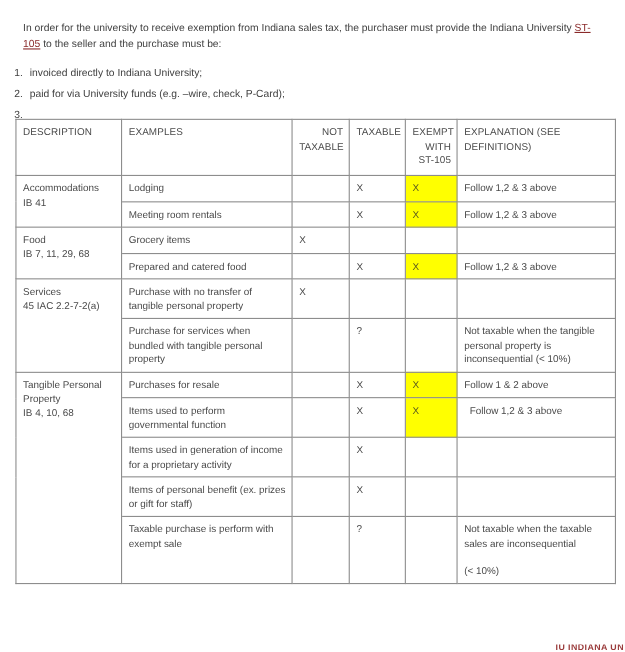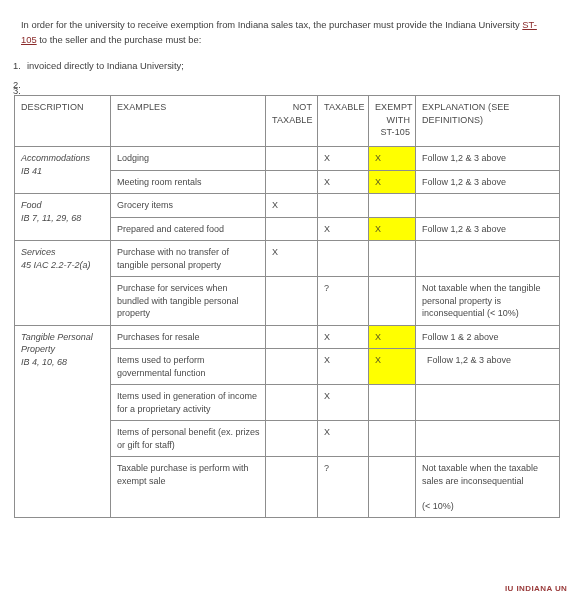--- a/index.html
+++ b/index.html
@@ -95,21 +95,20 @@
 
   
   td.desc {
     background: #dcdcf0;
     font-weight: bold;
     color: #2d2d2d;
     font-size: 9px;
     line-height: 13px;
     border-top: 1.3px solid #4d4d4d;
     border-bottom: 1.3px solid #4d4d4d;
-    font-style: italic;
   }
 
   
   td.mark {
     text-align: center;
     color: #6a6a6a;
     font-size: 9.5px;
   }
   td.mark.hl {
     background: #ffff00;
@@ -143,21 +142,21 @@
   }
 </style>
 </head>
 <body>
 
 <div class="intro">
   <p class="intro-paragraph"><span>In order for the university to receive exemption from Indiana sales tax, the purchaser must provide the Indiana University </span><a class="intro-link">ST-105</a><span> to the seller and the purchase must be:</span></p>
 
   <ul class="intro-list">
     <li><span class="num">1.</span><span>invoiced directly to Indiana University;</span></li>
-    <li><span class="num">2.</span></li>
+    <li><span class="num">2.</span><span>paid for via University funds (e.g. –wire, check, P-Card);</span></li>
     <li><span class="num">3.</span></li>
   </ul>
 </div>
 
 <div class="table-wrap">
 <table class="matrix">
   <colgroup>
     <col class="c-desc">
         <col class="c-ex">
         <col class="c-nt">

